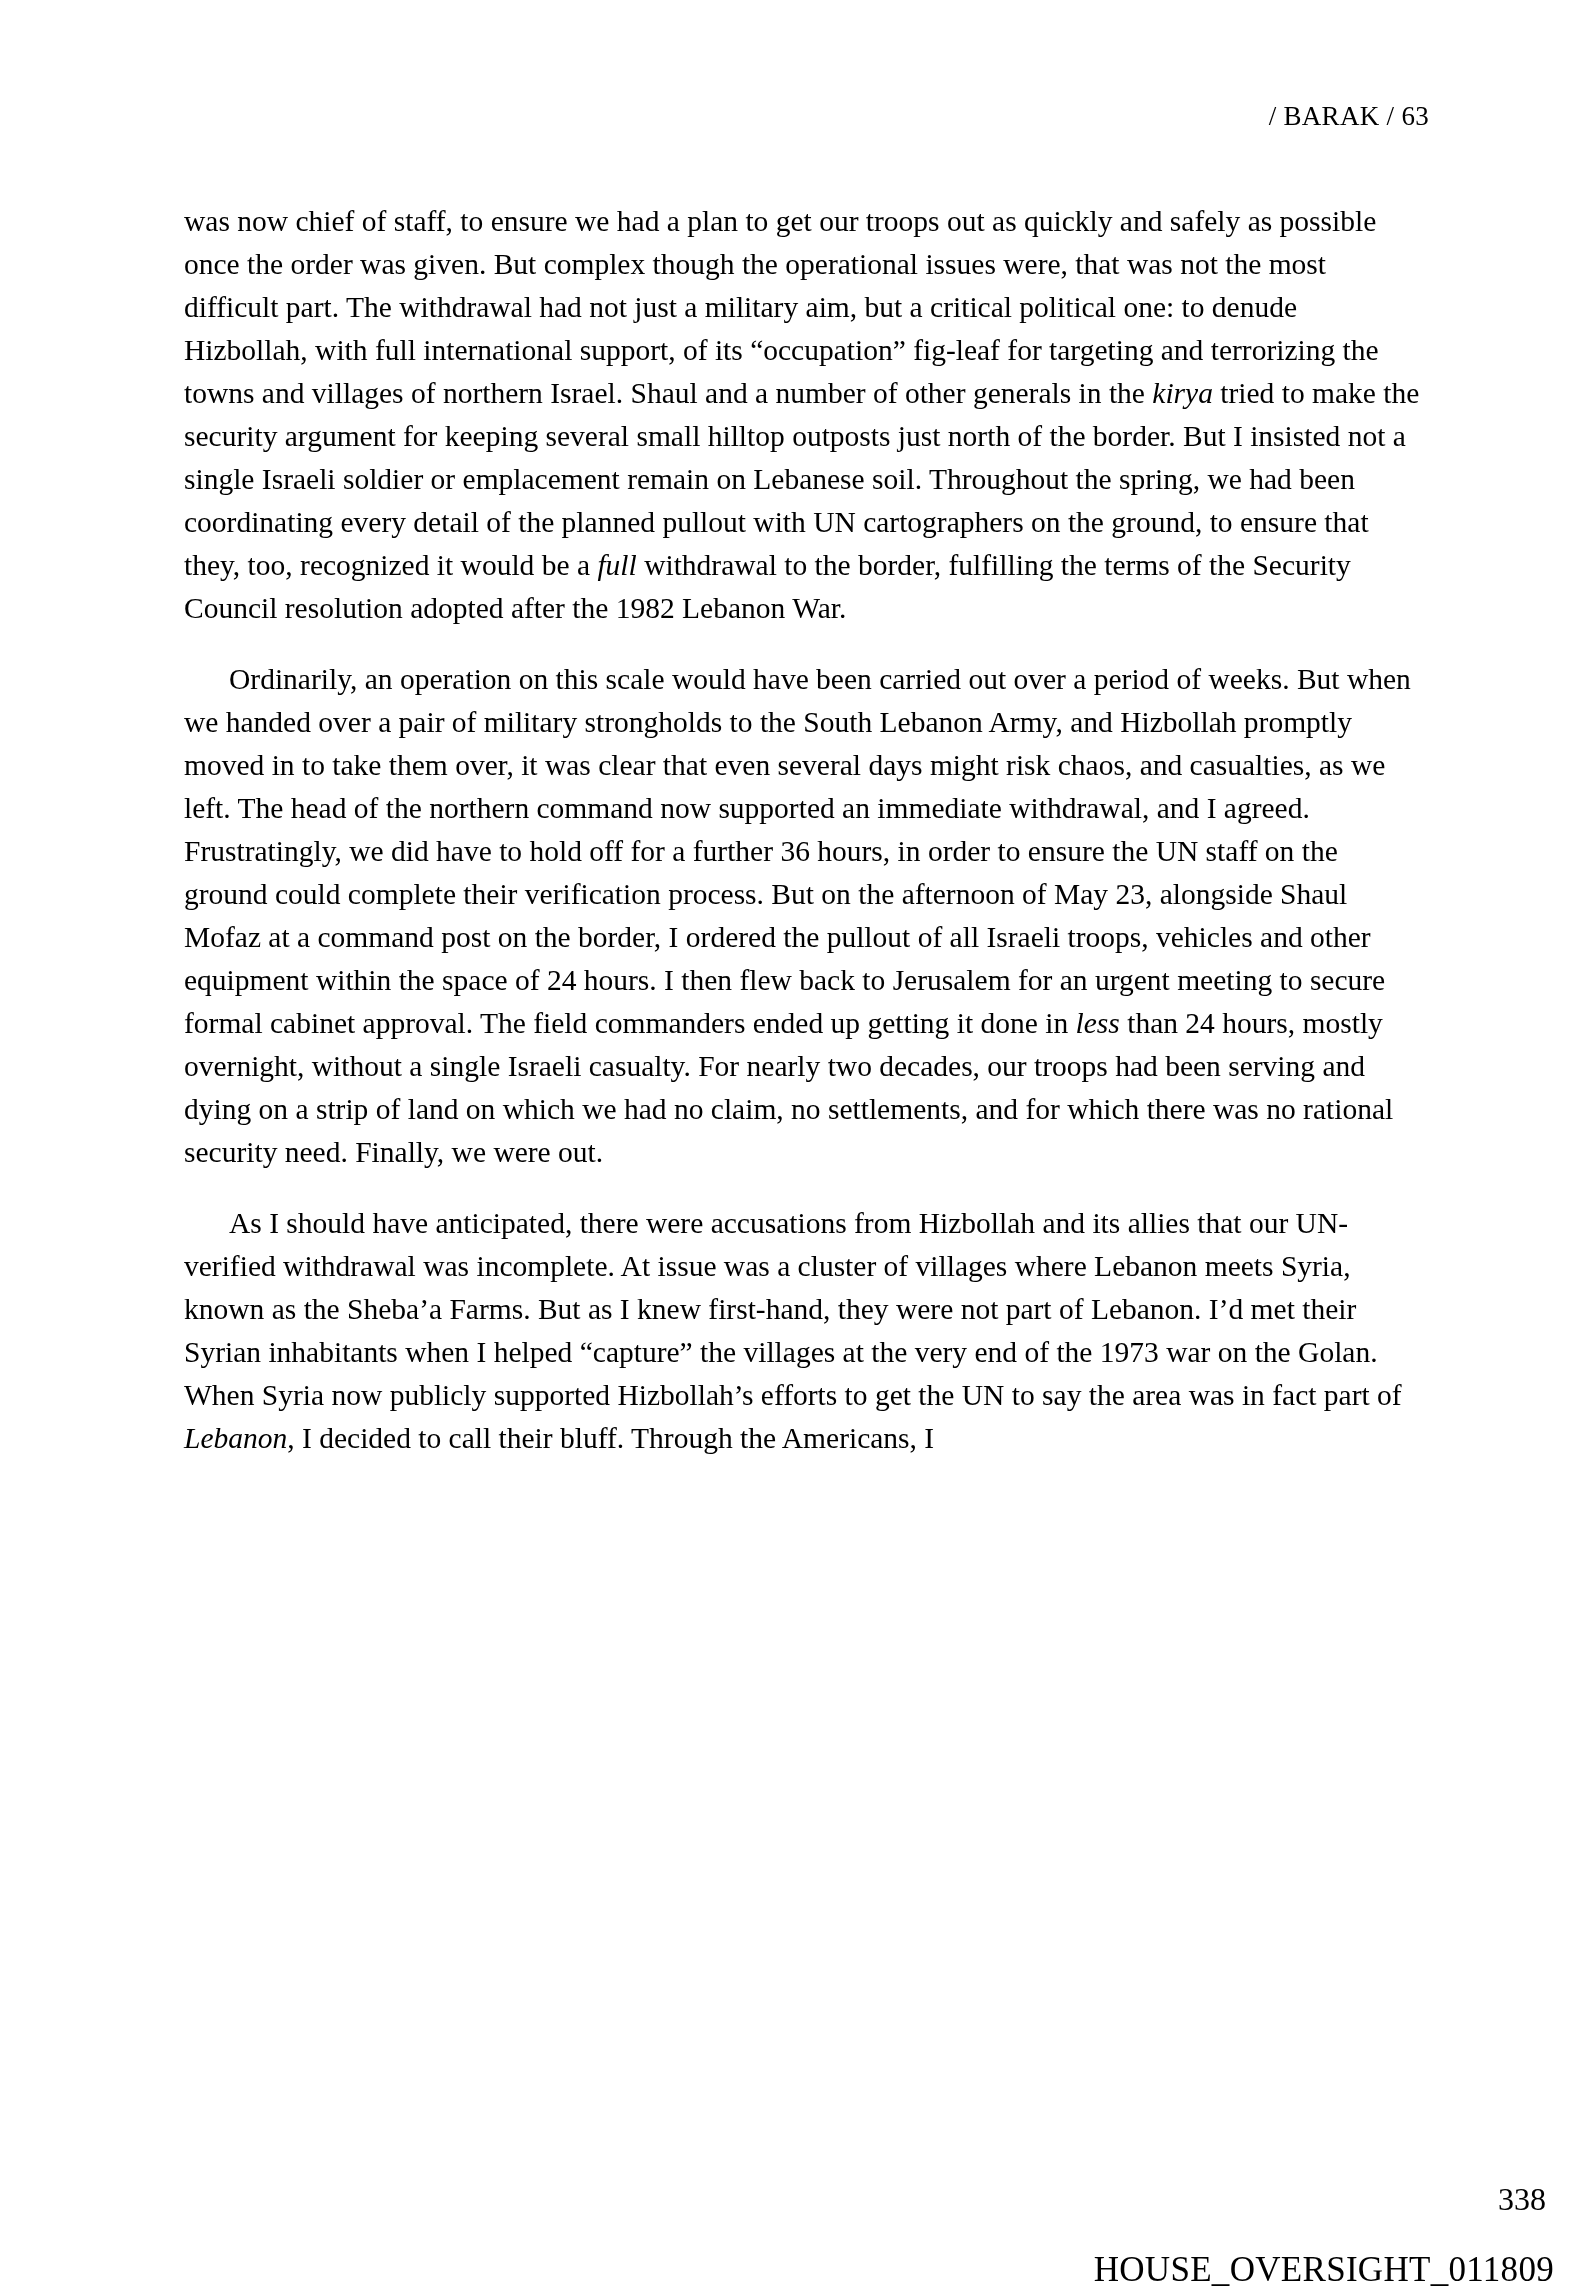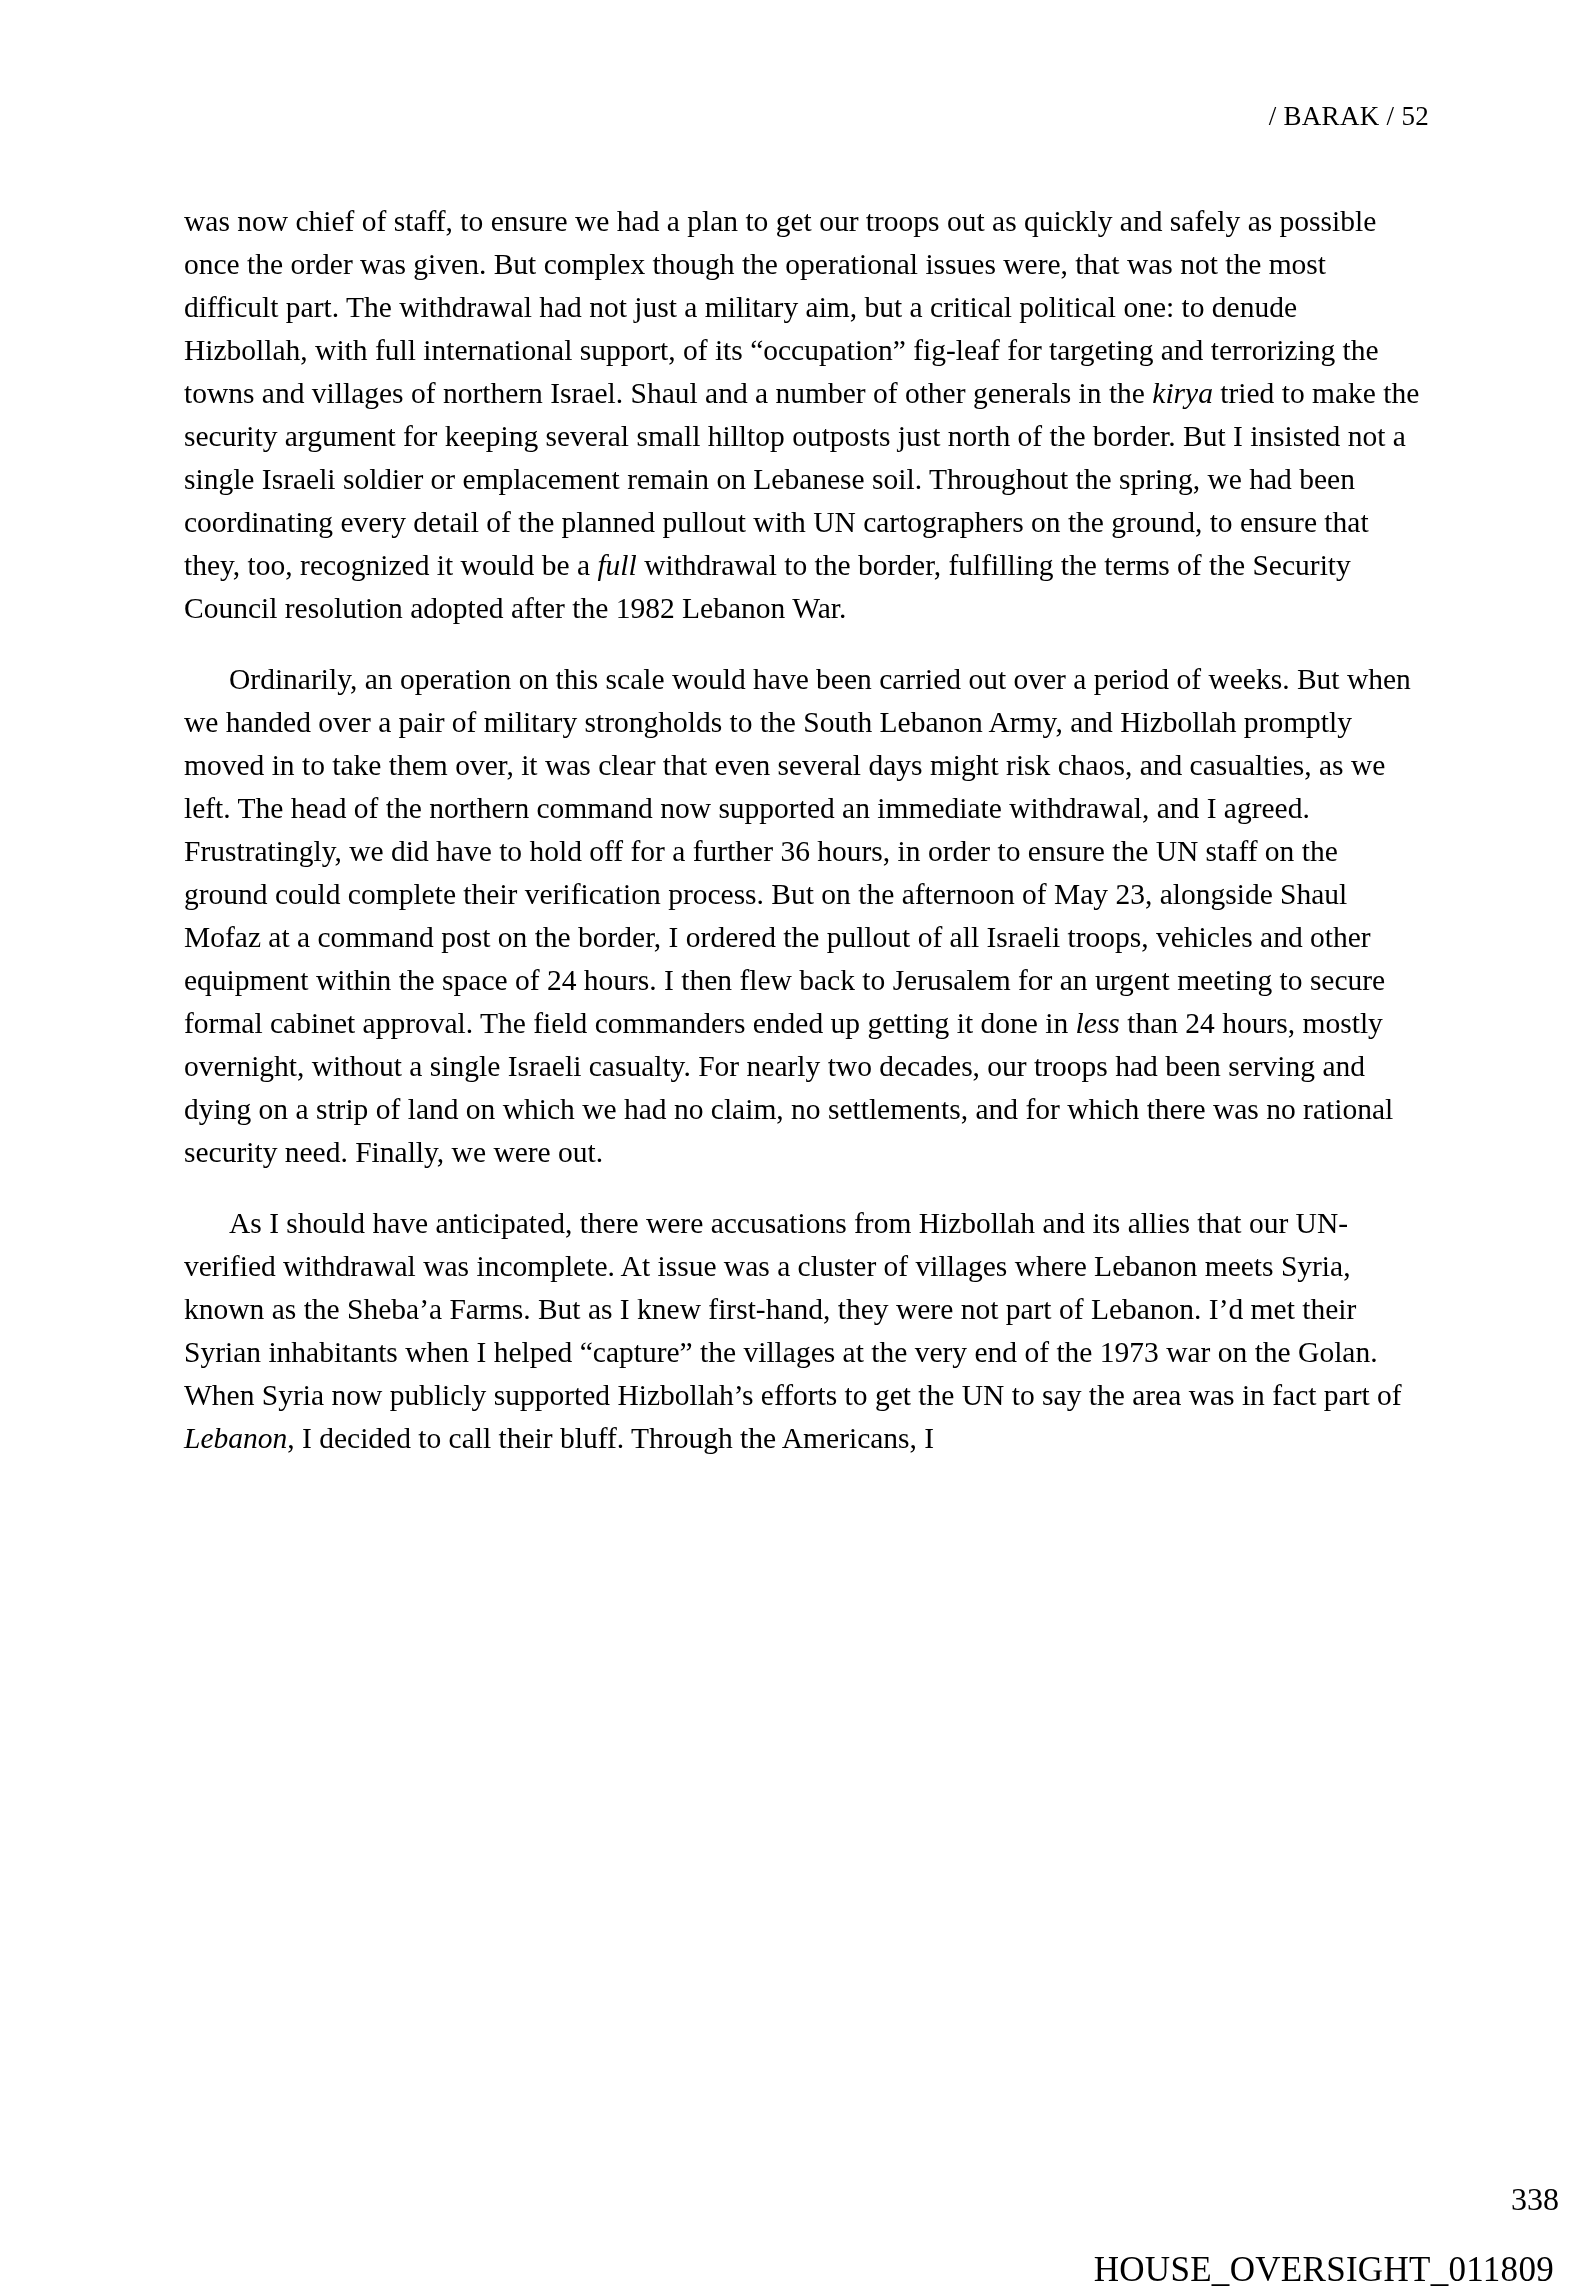--- a/index.html
+++ b/index.html
@@ -41,38 +41,38 @@
   }
   .body-text p.indent {
     text-indent: 45px;
   }
   .italic {
     font-style: italic;
   }
   .page-number {
     position: absolute;
     top: 2181px;
-    right: 32px;
+    right: 45px;
     font-size: 32px;
   }
   .stamp {
     position: absolute;
     top: 2250px;
     right: 37px;
     font-family: Liberation Serif, serif;
     font-size: 35px;
     letter-spacing: 0.3px;
   }
 </style>
 </head>
 <body>
 
 <div class="page">
 
-  <div class="running-header">/ BARAK / 52</div>
+  <div class="running-header">/ BARAK / 63</div>
 
   <div class="body-text">
       <p><span>was now chief of staff, to ensure we had a plan to get our troops out as quickly and safely as possible once the order was given. But complex though the operational issues were, that was not the most difficult part. The withdrawal had not just a military aim, but a critical political one: to denude Hizbollah, with full international support, of its “occupation” fig-leaf for targeting and terrorizing the towns and villages of northern Israel. Shaul and a number of other generals in the </span><span class="italic">kirya</span><span> tried to make the security argument for keeping several small hilltop outposts just north of the border. But I insisted not a single Israeli soldier or emplacement remain on Lebanese soil. Throughout the spring, we had been coordinating every detail of the planned pullout with UN cartographers on the ground, to ensure that they, too, recognized it would be a </span><span class="italic">full</span><span> withdrawal to the border, fulfilling the terms of the Security Council resolution adopted after the 1982 Lebanon War.</span></p>
       <p class="indent"><span>Ordinarily, an operation on this scale would have been carried out over a period of weeks. But when we handed over a pair of military strongholds to the South Lebanon Army, and Hizbollah promptly moved in to take them over, it was clear that even several days might risk chaos, and casualties, as we left. The head of the northern command now supported an immediate withdrawal, and I agreed. Frustratingly, we did have to hold off for a further 36 hours, in order to ensure the UN staff on the ground could complete their verification process. But on the afternoon of May 23, alongside Shaul Mofaz at a command post on the border, I ordered the pullout of all Israeli troops, vehicles and other equipment within the space of 24 hours. I then flew back to Jerusalem for an urgent meeting to secure formal cabinet approval. The field commanders ended up getting it done in </span><span class="italic">less</span><span> than 24 hours, mostly overnight, without a single Israeli casualty. For nearly two decades, our troops had been serving and dying on a strip of land on which we had no claim, no settlements, and for which there was no rational security need. Finally, we were out.</span></p>
       <p class="indent"><span>As I should have anticipated, there were accusations from Hizbollah and its allies that our UN-verified withdrawal was incomplete. At issue was a cluster of villages where Lebanon meets Syria, known as the Sheba’a Farms. But as I knew first-hand, they were not part of Lebanon. I’d met their Syrian inhabitants when I helped “capture” the villages at the very end of the 1973 war on the Golan. When Syria now publicly supported Hizbollah’s efforts to get the UN to say the area was in fact part of </span><span class="italic">Lebanon</span><span>, I decided to call their bluff. Through the Americans, I</span></p>
     </div>
 
   <div class="page-number">338</div>
 
   <div class="stamp">HOUSE_OVERSIGHT_011809</div>

